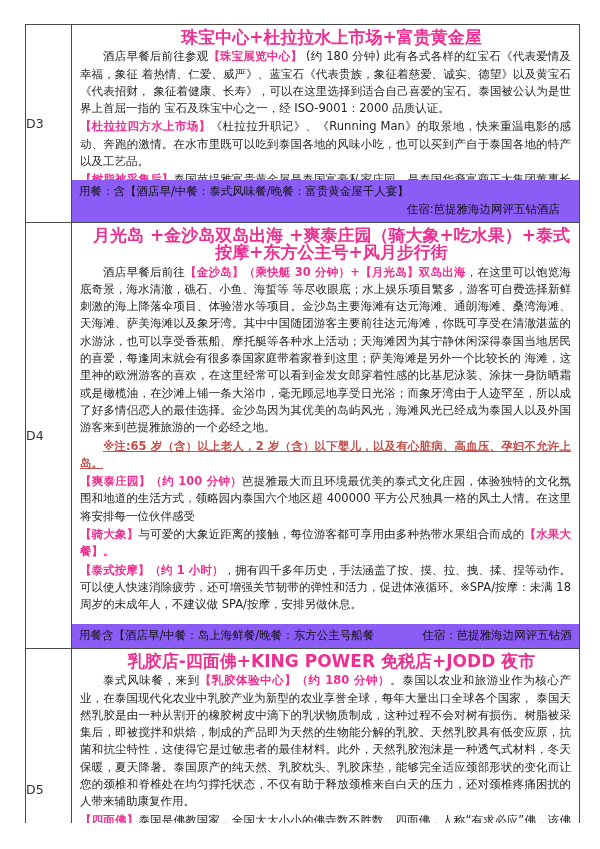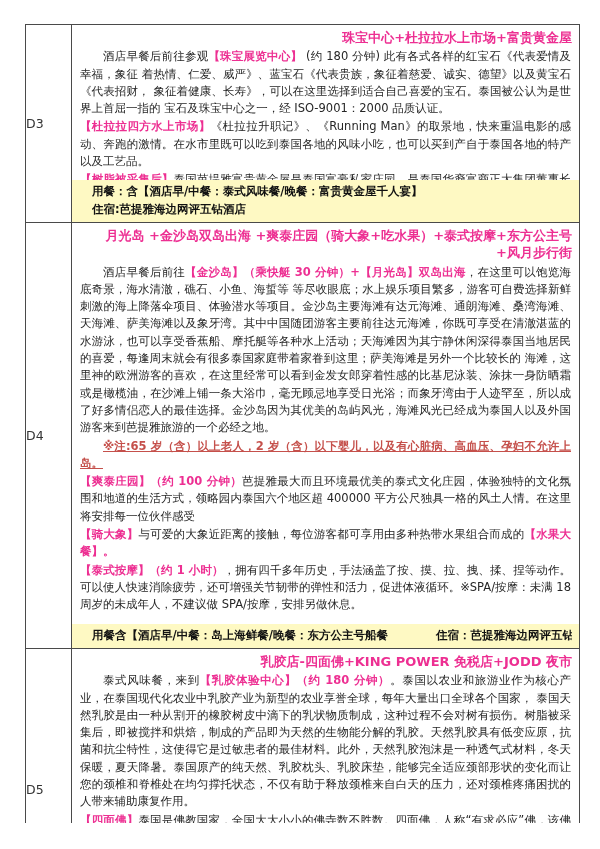--- a/index.html
+++ b/index.html
@@ -6,30 +6,30 @@
   .page{position:relative;width:600px;height:849px;background:#ffffff;overflow:hidden;
         font-family:"DejaVu Sans",sans-serif;color:#262626;}
   .itable{position:absolute;left:25px;top:24px;width:555px;height:799px;
           border:1px solid #4a4a4a;border-bottom:none;overflow:hidden;box-sizing:border-box;}
   .row{display:flex;border-bottom:1px solid #4a4a4a;box-sizing:border-box;overflow:hidden;}
   .day-cell{flex:0 0 46px;width:46px;border-right:1px solid #4a4a4a;display:flex;
             align-items:center;justify-content:flex-start;font-size:12.5px;color:#333;box-sizing:border-box;}
   .content-cell{flex:1;display:flex;flex-direction:column;overflow:hidden;box-sizing:border-box;}
   .body{flex:1 1 auto;overflow:hidden;padding:3px 7px 0 7px;font-size:11.5px;line-height:17.3px;
         text-align:justify;}
-  .title{color:#ed2f92;font-weight:700;font-size:13px;margin:1px 0 2px 12px;text-align:right;}
+  .title{color:#ed2f92;font-weight:700;font-size:17px;margin:1px 0 2px 12px;text-align:center;}
   .para{margin:1px;}
   .ind{text-indent:2em;}
   .warn{color:#c5504b;font-weight:700;text-indent:1.5em;}
   .warn2{text-indent:2em;text-decoration:underline;}
   .pink{color:#ed2f92;font-weight:700;}
-  .meal{flex:0 0 auto;background:#fef9c3;font-weight:700;font-size:11.5px;line-height:17.5px;
-        padding:3px 7px 4px 20px;color:#111;}
+  .meal{flex:0 0 auto;background:#8b5cf6;font-weight:400;font-size:11.5px;line-height:17.5px;
+        padding:3px 7px 4px 7px;color:#111;}
   .meal-line{white-space:nowrap;overflow:hidden;}
-  .meal-line.right{text-align:left;padding-right:12px;}
+  .meal-line.right{text-align:right;padding-right:12px;}
   .gapL{margin-left:48px;}
 </style>
 </head>
 <body>
 
 <div class="page">
   <div class="itable">
       <div class="row" style="height: 198px;">
         <div class="day-cell">
           <span>D3</span>

